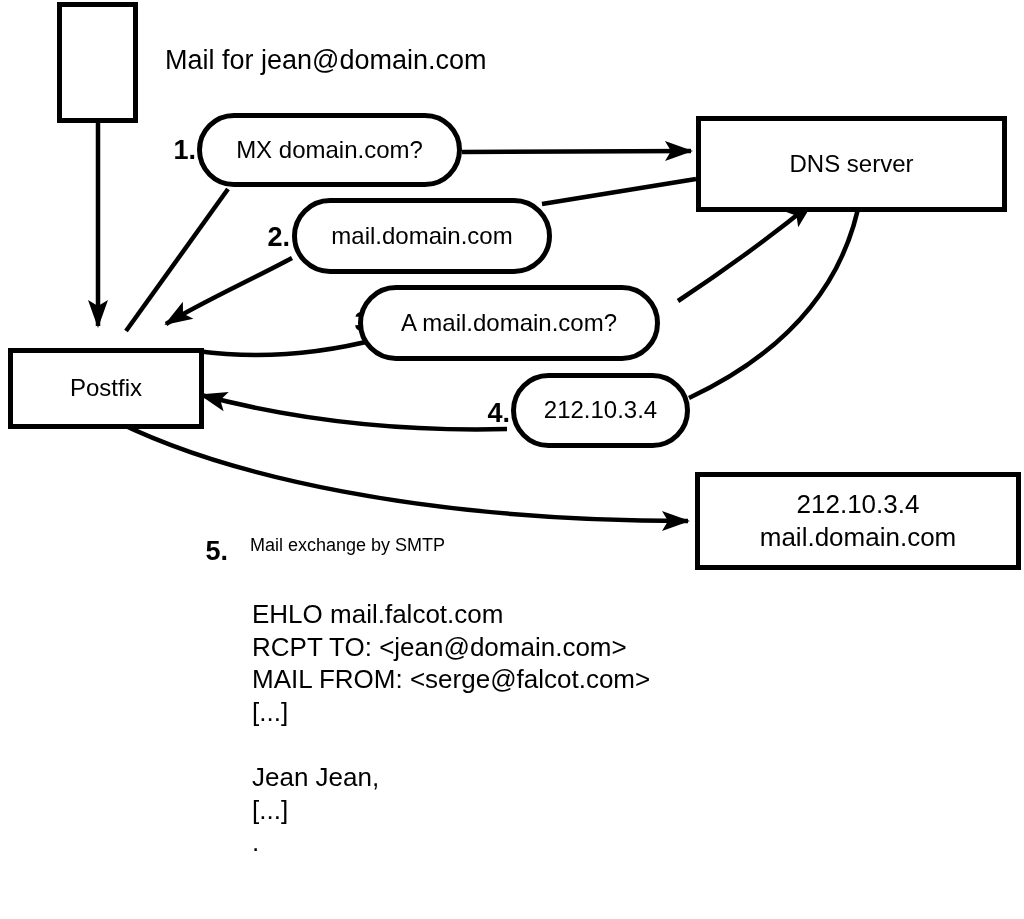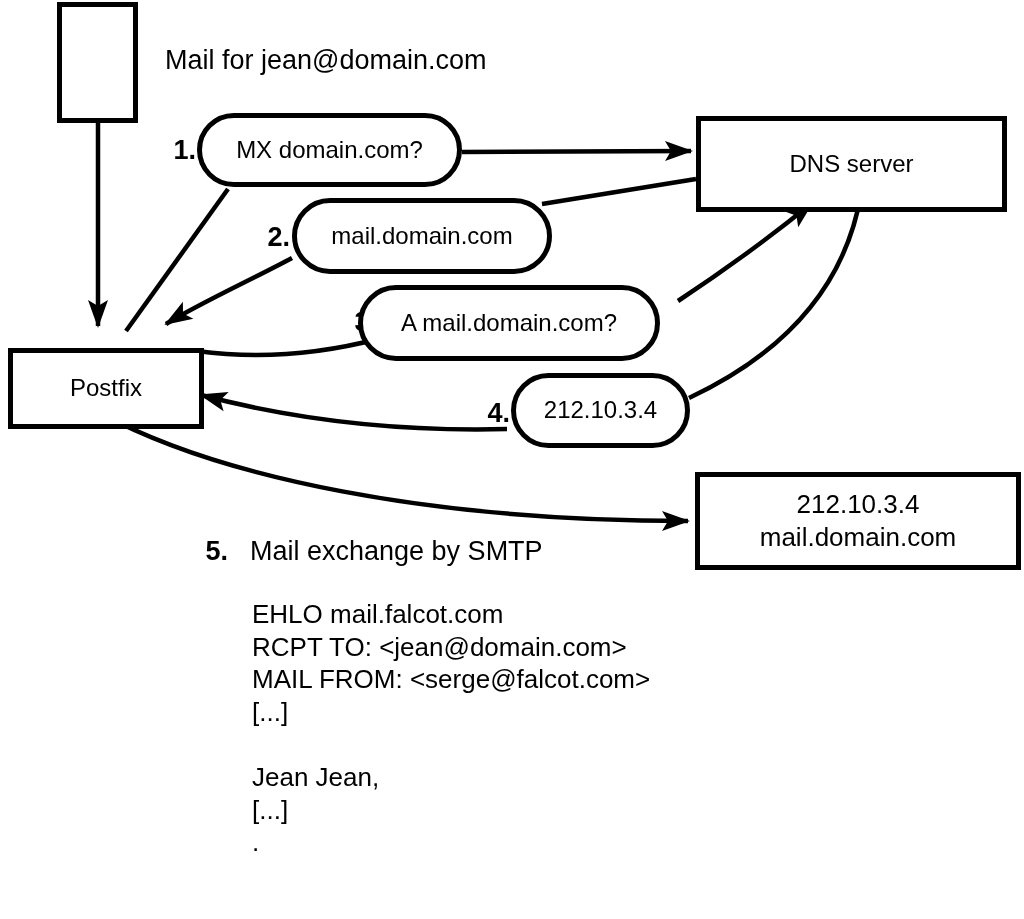--- a/index.html
+++ b/index.html
@@ -15,21 +15,21 @@
     position:absolute;box-sizing:border-box;border:5px solid var(--ink);
     background:var(--bg);display:flex;align-items:center;justify-content:center;
     font-size:24px;line-height:1.2;
   }
   .pill{border-radius:40px;}
   .num{
     position:absolute;font-weight:bold;font-size:27px;line-height:1;
     width:44px;text-align:right;
   }
   .note{position:absolute;font-size:27px;line-height:1.2;white-space:nowrap;}
-  .step5-label{position:absolute;font-size:27px;line-height:1.2;white-space:nowrap;}
+  .step5-label{position:absolute;font-size:18px;line-height:1.2;white-space:nowrap;}
   .dual-line{flex-direction:column;font-size:26px;line-height:33px;}
   .smtp-block{position:absolute;left:252px;top:598px;font-size:26px;}
   .smtp-line{height:32.6px;line-height:32.6px;white-space:pre;}
 </style>
 </head>
 <body>
 
 <div class="canvas">
 
   <svg class="arrow-layer" viewBox="0 0 1024 919" xmlns="http://www.w3.org/2000/svg">

